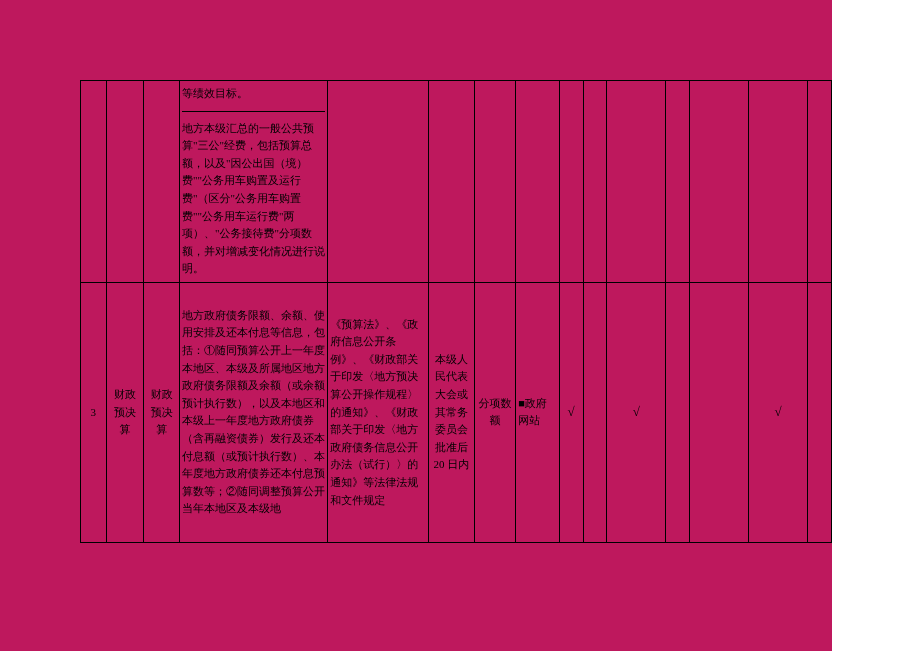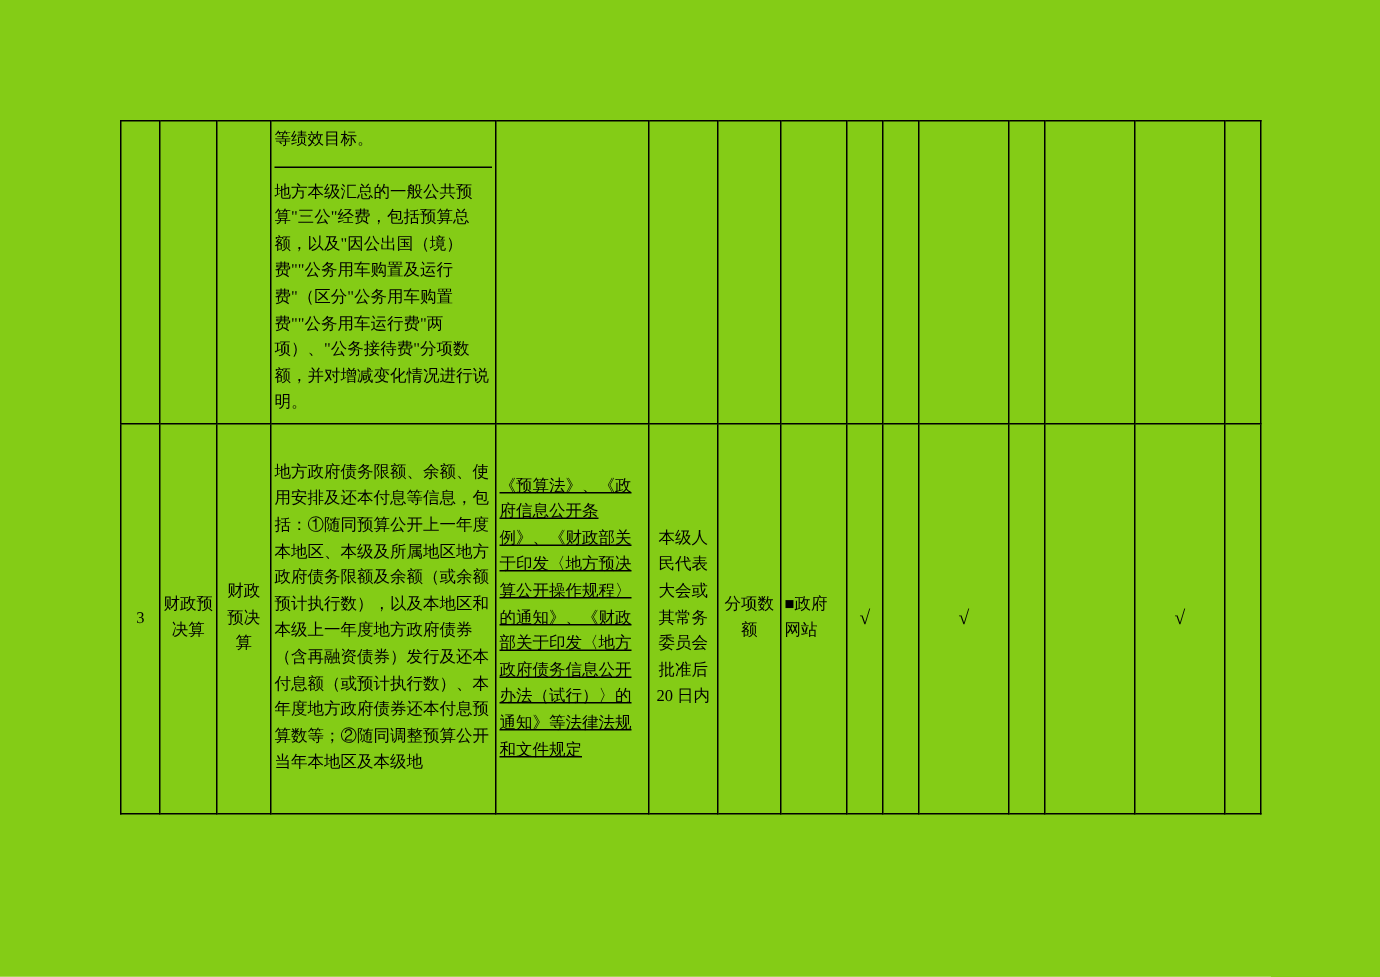--- a/index.html
+++ b/index.html
@@ -4,24 +4,24 @@
   <style>
     * { margin: 0; padding: 0; box-sizing: border-box; }
     body {
       font-family: "SimSun", "宋体", serif;
       font-size: 12px;
       background: #fff;
       color: #000;
       padding: 0;
     }
     .page {
-      width: 920px;
+      width: 832px;
       height: 651px;
       position: relative;
-      background: #84cc16;
+      background: #be185d;
     }
     table {
       border-collapse: collapse;
       position: absolute;
       left: 80px;
       top: 80px;
       table-layout: fixed;
     }
     td {
       border: 1px solid #000;
@@ -36,21 +36,21 @@
     .inner-divider {
       border-top: 1px solid #000;
       margin-top: 8px;
       padding-top: 8px;
     }
     .check { text-align: center; font-size: 13px; }
     .col-num   { width: 26px; }
     .col-cat   { width: 38px; }
     .col-sub   { width: 36px; }
     .col-content { width: 150px; }
-    .col-basis { width: 102px; text-decoration: underline; }
+    .col-basis { width: 102px; }
     .col-time  { width: 46px; }
     .col-dept  { width: 42px; }
     .col-chan  { width: 44px; margin-left: 14px; }
     .col-c1    { width: 24px; }
     .col-c2    { width: 24px; }
     .col-c3    { width: 60px; }
     .col-c4    { width: 24px; }
     .col-c5    { width: 60px; }
     .col-c6    { width: 60px; }
     .col-c7    { width: 24px; }

